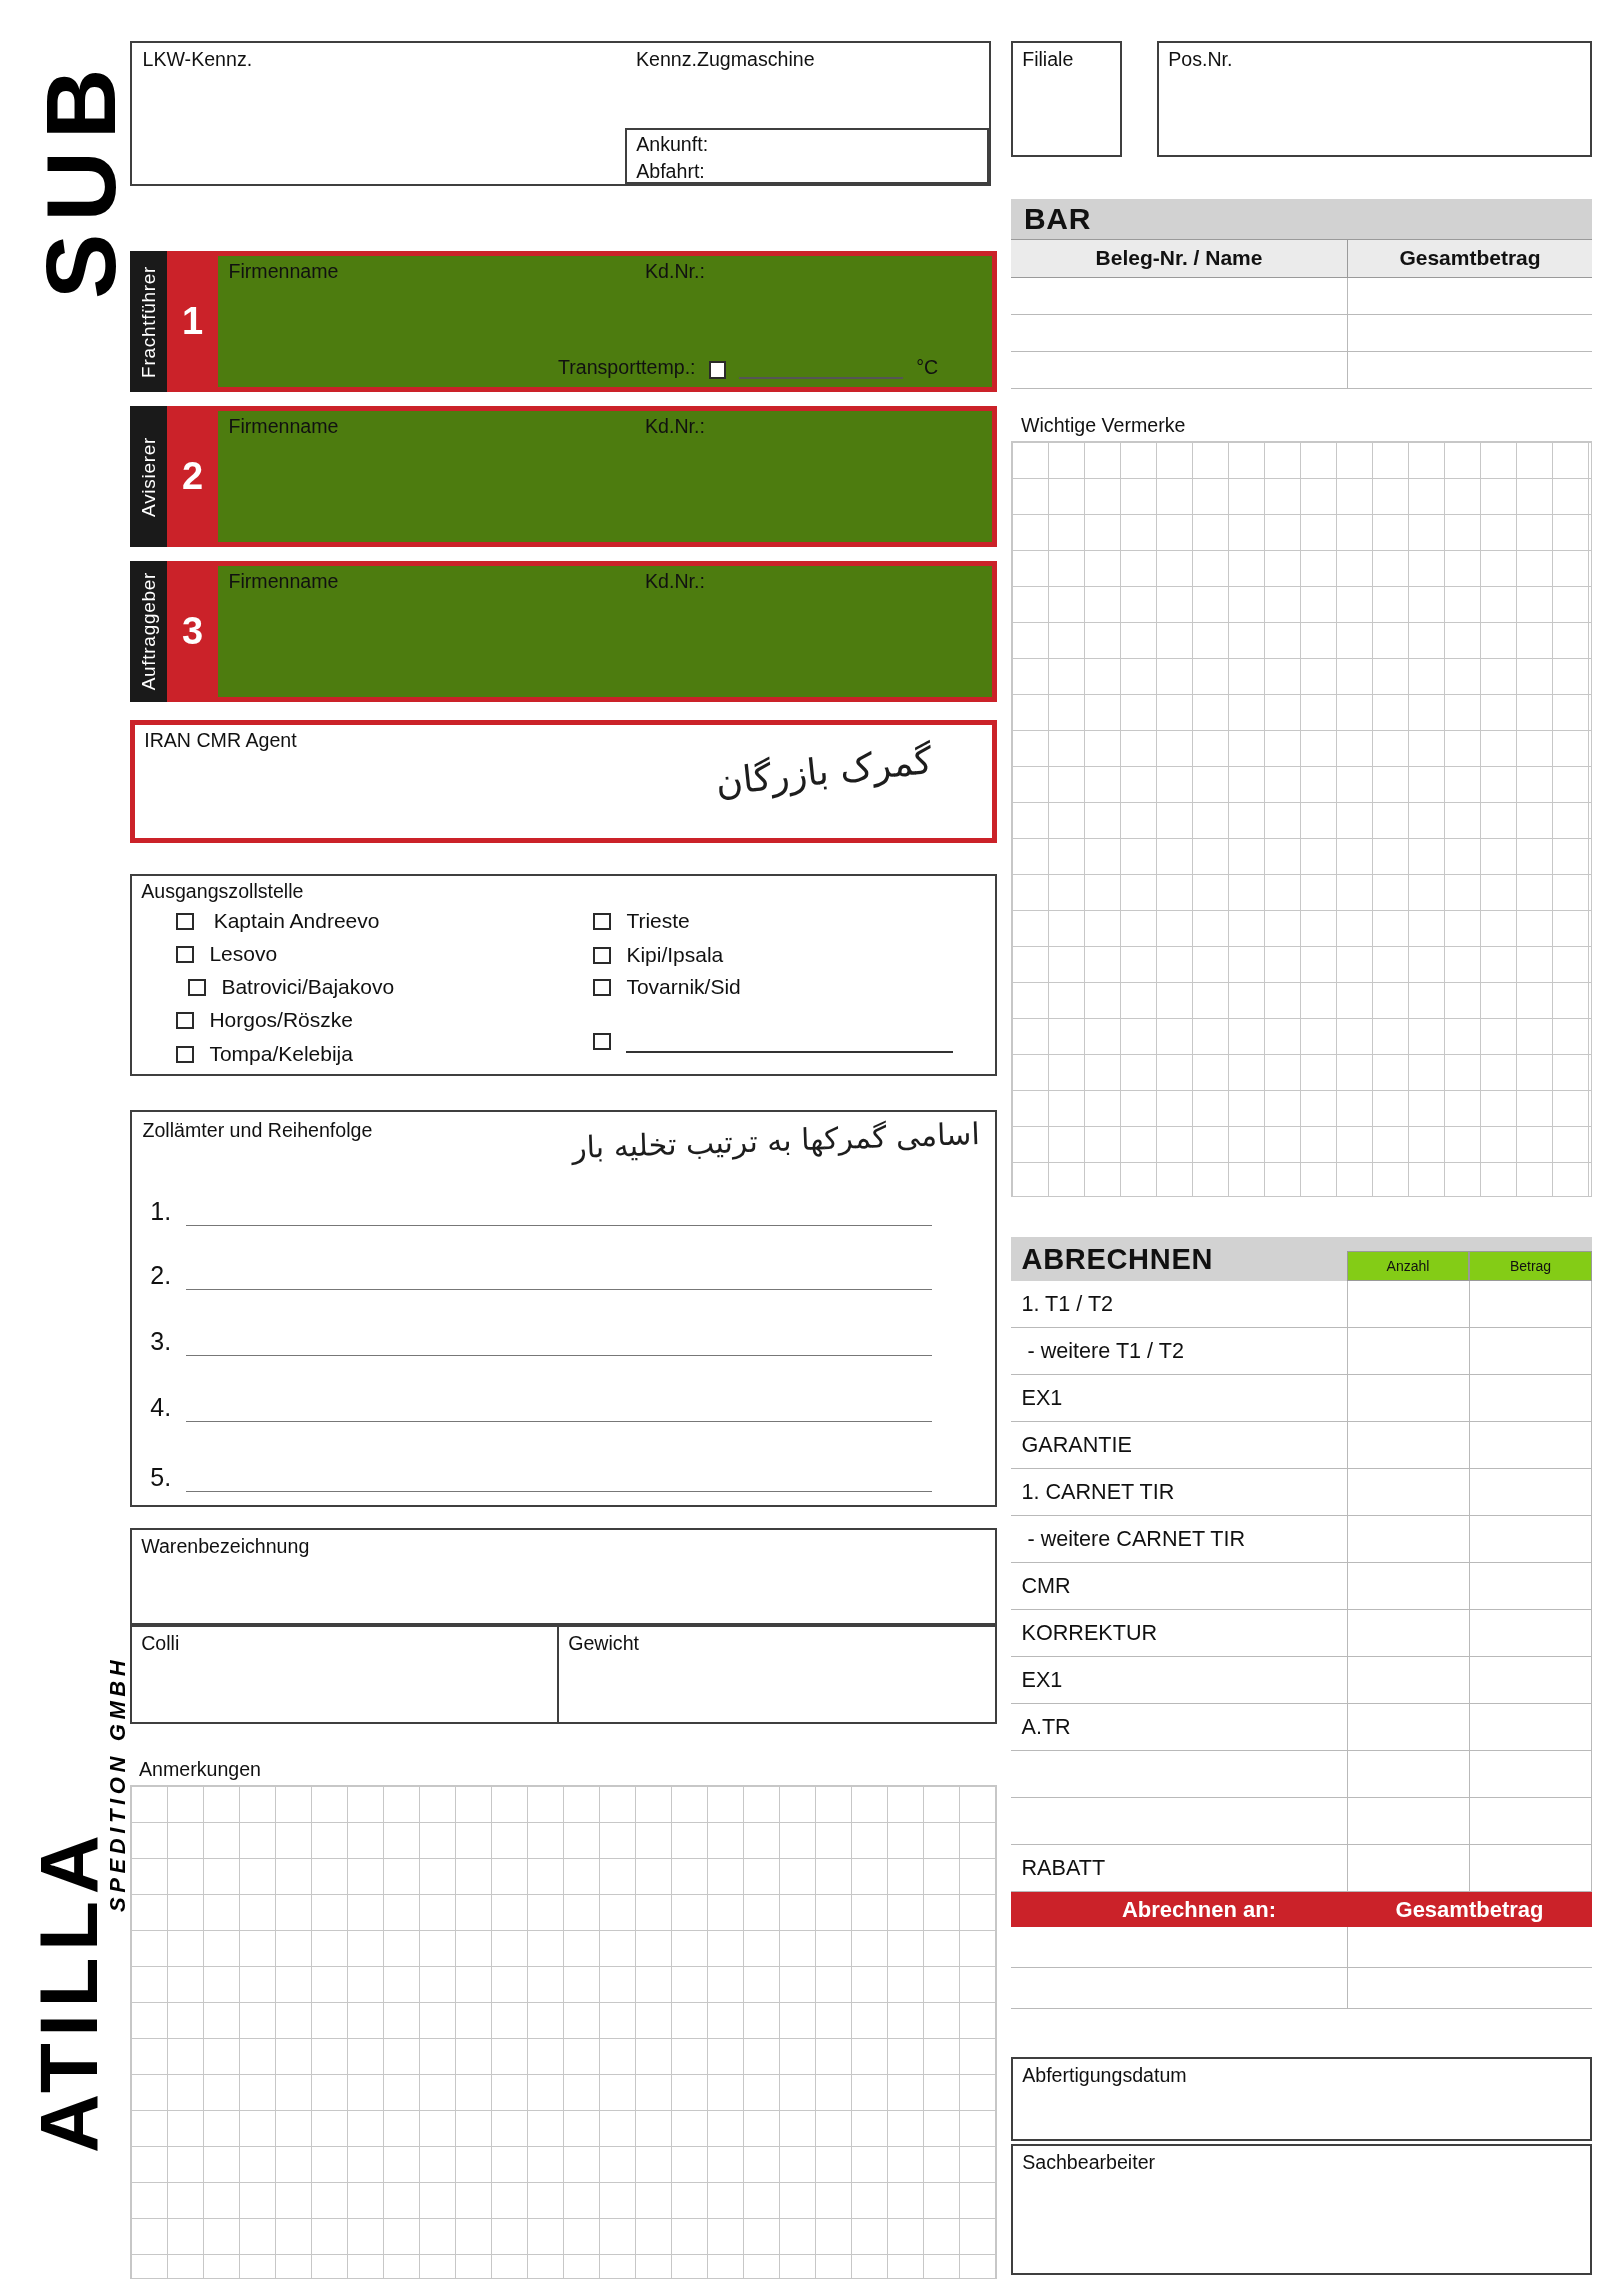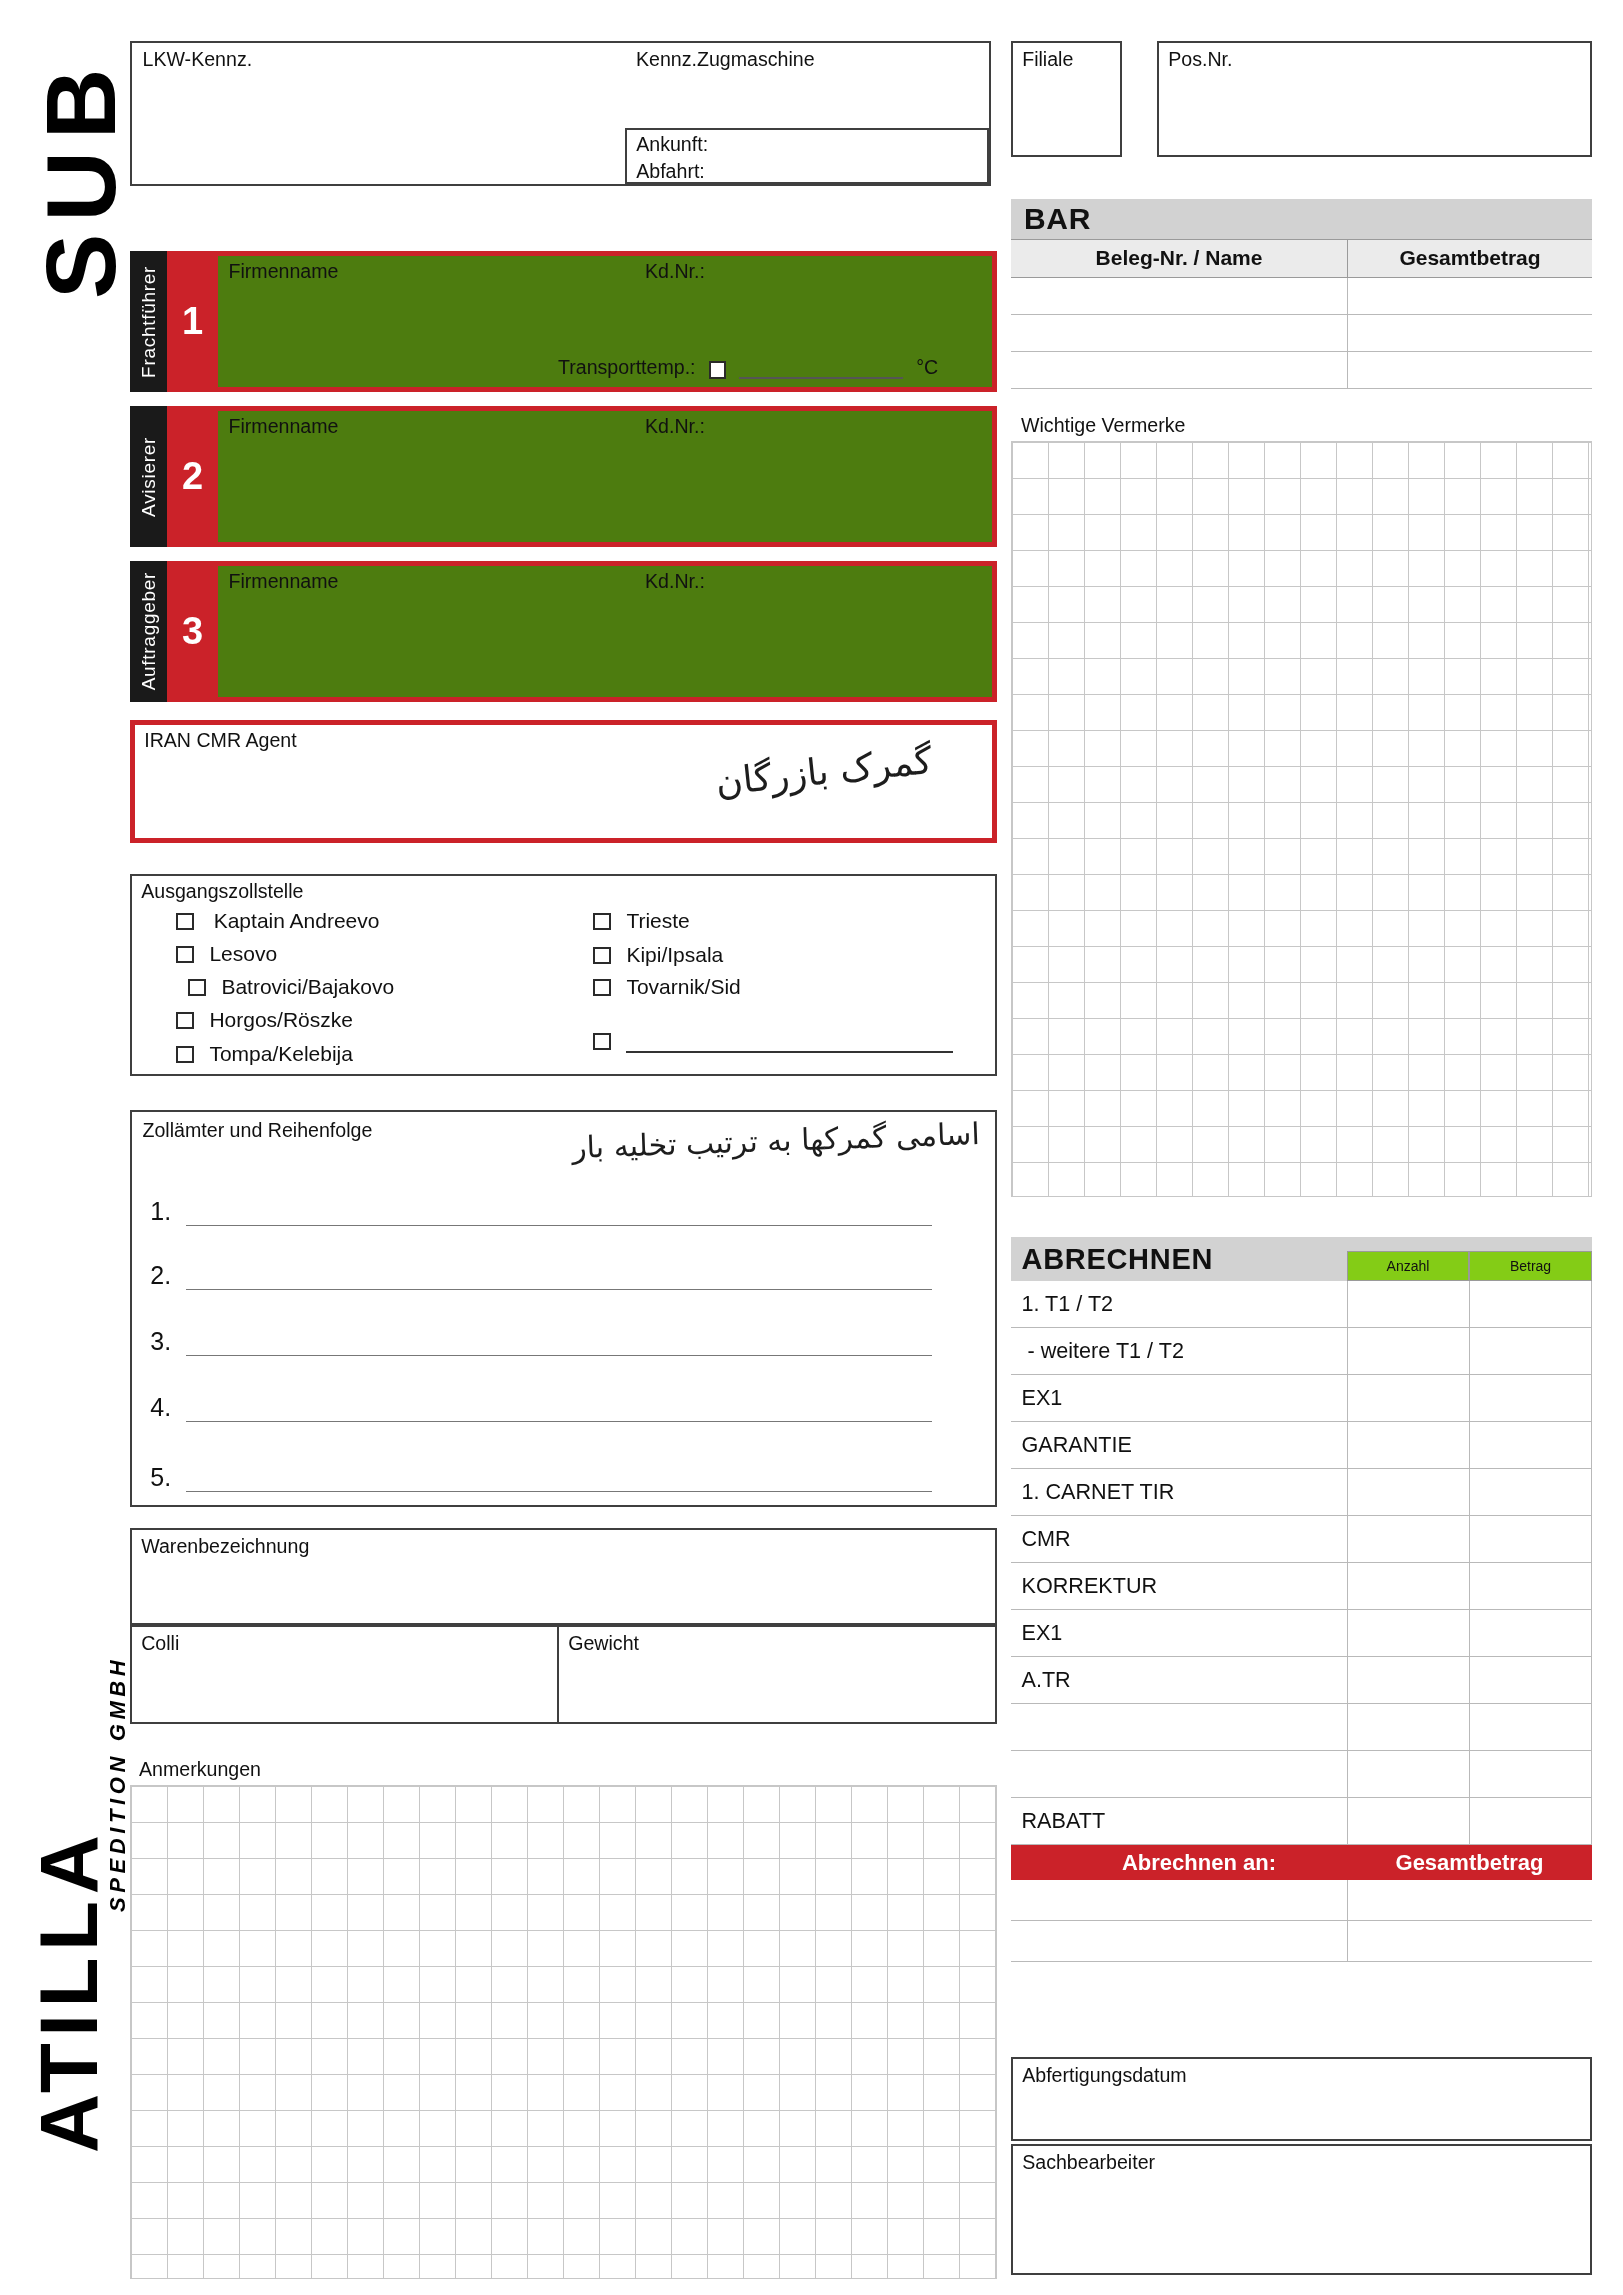--- a/index.html
+++ b/index.html
@@ -240,20 +240,25 @@
         <div class="t">GARANTIE</div>
         <div class="cell1"></div>
         <div class="cell2"></div>
       </div>
       <div class="ab-row">
         <div class="t">1. CARNET TIR</div>
         <div class="cell1"></div>
         <div class="cell2"></div>
       </div>
       <div class="ab-row">
+        <div class="t"> - weitere CARNET TIR</div>
+        <div class="cell1"></div>
+        <div class="cell2"></div>
+      </div>
+      <div class="ab-row">
         <div class="t">CMR</div>
         <div class="cell1"></div>
         <div class="cell2"></div>
       </div>
       <div class="ab-row">
         <div class="t">KORREKTUR</div>
         <div class="cell1"></div>
         <div class="cell2"></div>
       </div>
       <div class="ab-row">

